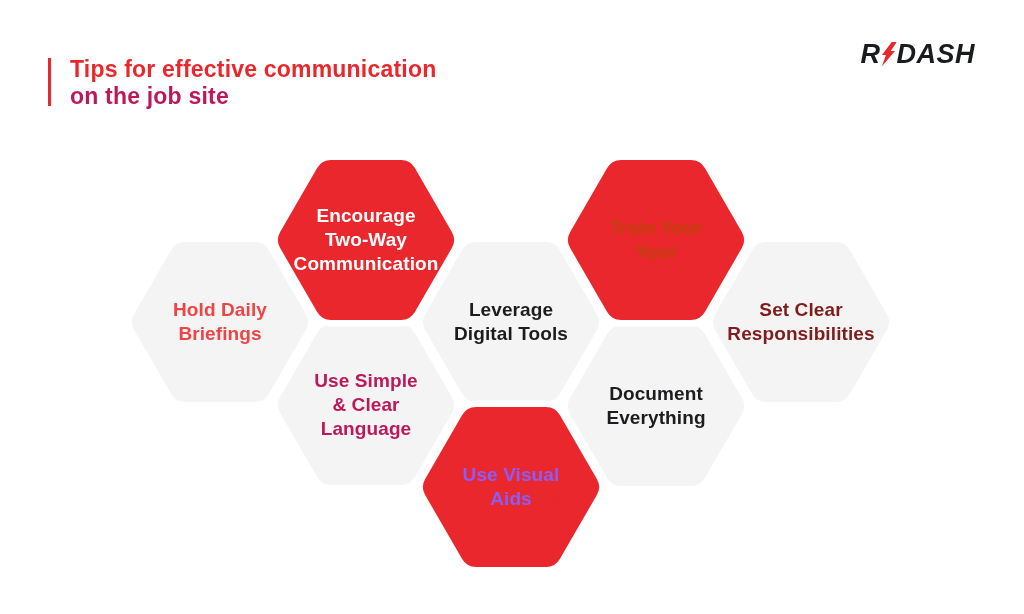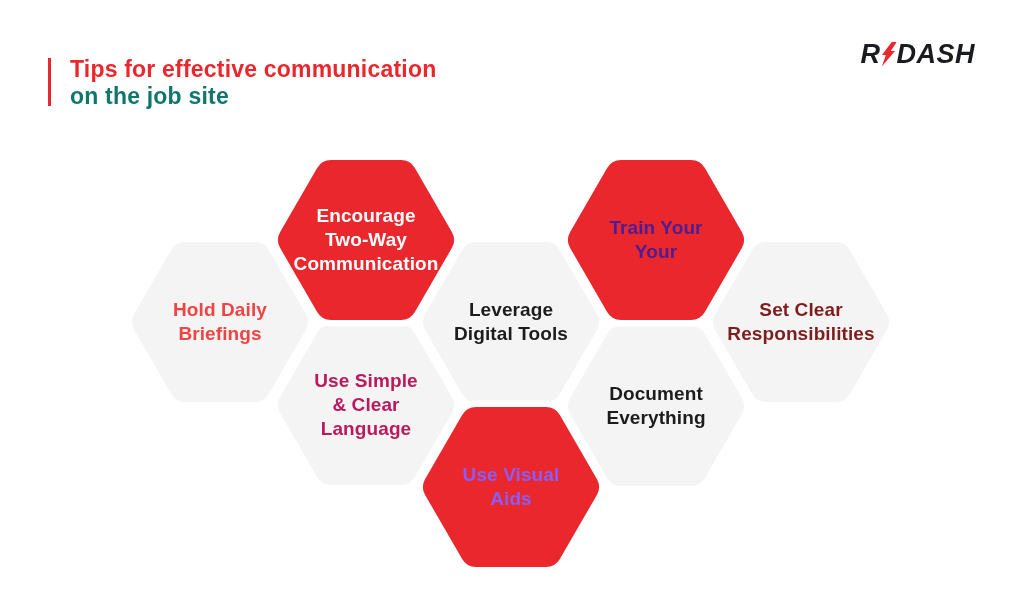--- a/index.html
+++ b/index.html
@@ -44,21 +44,21 @@
 </style>
 </head>
 <body>
 
 <div class="page" style="background: rgb(255, 255, 255);">
 
   <div class="accent-bar" style="background: rgb(233, 39, 44);"></div>
 
   <h1 class="title" style="margin:0;">
     <span class="title-line1" style="color: rgb(233, 39, 44);">Tips for effective communication</span>
-    <span class="title-line2" style="color: #0f766e;">on the job site</span>
+    <span class="title-line2" style="color: #be185d;">on the job site</span>
   </h1>
 
   <div class="logo" style="color: rgb(26, 27, 30);">
     <span>R</span>
     <svg class="logo-bolt" viewBox="0 0 13 25">
       <path d="M8 0 L13 0 L8.2 9 L12.5 9 L1.5 24.5 L4 13 L0 13 Z" fill="#E9272C"></path>
     </svg>
     <span>DASH</span>
   </div>
 
@@ -123,21 +123,21 @@
           <div>Encourage</div>
           <div>Two-Way</div>
           <div>Communication</div>
         </div>
   </div>
       <div class="hex" style="left: 558px; top: 150px;">
     <svg class="hex-svg" width="196" height="180" viewBox="-10 -10 196 180">
       <polygon class="hex-halo" points="16,80 53,16 123,16 160,80 123,144 53,144" fill="#ffffff" stroke="#ffffff" stroke-width="45" stroke-linejoin="round"></polygon>
       <polygon class="hex-fill" points="16,80 53,16 123,16 160,80 123,144 53,144" fill="#E9272C" stroke="#E9272C" stroke-width="32" stroke-linejoin="round"></polygon>
     </svg>
-    <div class="hex-label" style="color: #4c1d95;">
+    <div class="hex-label" style="color: #c2410c;">
           <div>Train Your</div>
           <div>Your</div>
         </div>
   </div>
       <div class="hex" style="left: 413px; top: 397px;">
     <svg class="hex-svg" width="196" height="180" viewBox="-10 -10 196 180">
       <polygon class="hex-halo" points="16,80 53,16 123,16 160,80 123,144 53,144" fill="#ffffff" stroke="#ffffff" stroke-width="45" stroke-linejoin="round"></polygon>
       <polygon class="hex-fill" points="16,80 53,16 123,16 160,80 123,144 53,144" fill="#E9272C" stroke="#E9272C" stroke-width="32" stroke-linejoin="round"></polygon>
     </svg>
     <div class="hex-label" style="color: #8b5cf6;">

